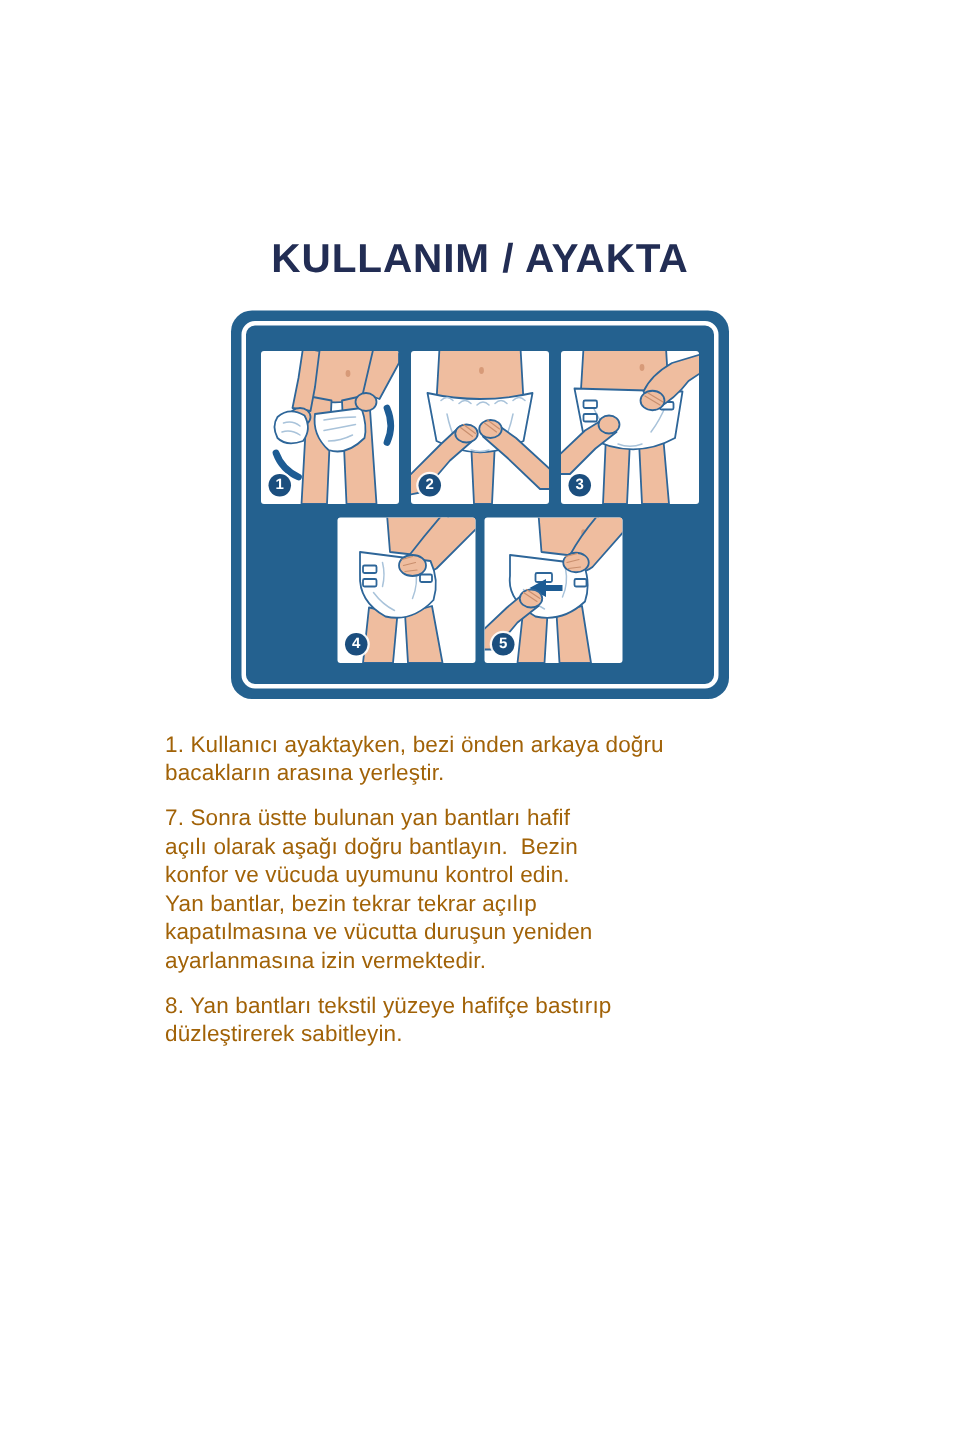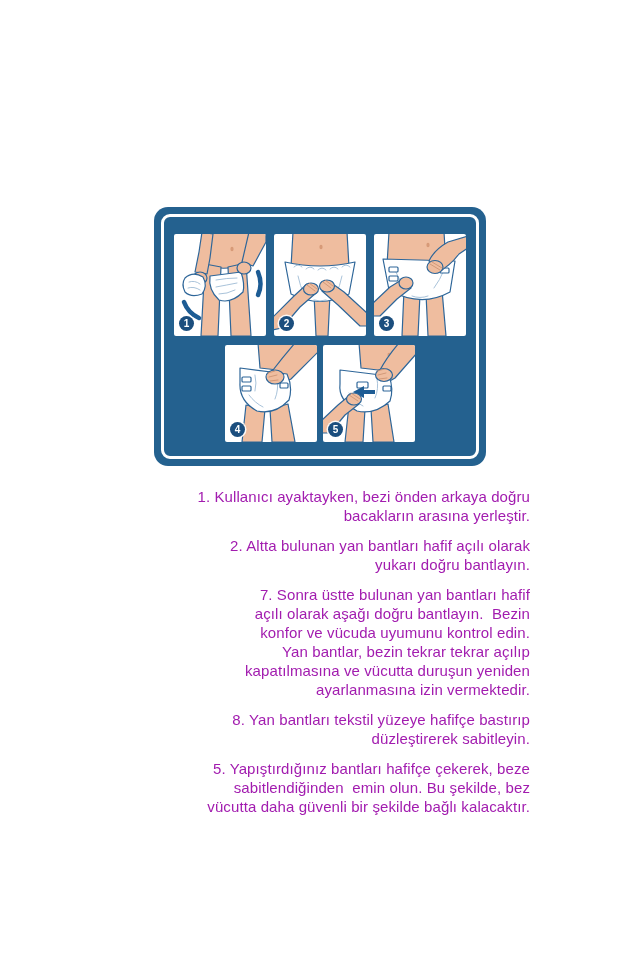--- a/index.html
+++ b/index.html
@@ -42,30 +42,31 @@
   .finger{fill:none;stroke:#c98f6e;stroke-width:.8;stroke-linecap:round;}
   .navel{fill:#d79a78;}
   .accent{fill:#1d5c94;}
   .arrowstroke{fill:none;stroke:#1d5c94;stroke-width:4.5;stroke-linecap:round;}
   
   .instructions{
     position:absolute;top:487px;left:0;width:640px;
   }
   .instruction{
     margin:0 auto 11px auto;width:420px;
-    white-space:pre-wrap;text-align:right;
+    white-space:pre-wrap;text-align:left;
     font-size:15px;line-height:19px;font-weight:500;letter-spacing:.1px;
-    color:#a21caf;
+    color:#a16207;
   }
 </style>
 </head>
 <body>
 
 <div class="page">
 
+  <h1 class="title">KULLANIM / AYAKTA</h1>
 
   <div class="panel">
     <div class="tiles">
 
       <div class="tile-row">
 
         <div class="tile">
           <svg viewBox="0 0 92 102">
             <path class="skin" d="M28 -2 H75 L72 30 Q50 38 31 31 Z"></path>
             <ellipse class="navel" cx="58" cy="15" rx="1.6" ry="2.3"></ellipse>
@@ -166,28 +167,23 @@
         </div>
 
       </div>
     </div>
     <div class="panel-ring"></div>
   </div>
 
   <div class="instructions">
     <p class="instruction">1. Kullanıcı ayaktayken, bezi önden arkaya doğru
 bacakların arasına yerleştir.</p>
-    <p class="instruction">2. Altta bulunan yan bantları hafif açılı olarak
-yukarı doğru bantlayın.</p>
     <p class="instruction">7. Sonra üstte bulunan yan bantları hafif
 açılı olarak aşağı doğru bantlayın.  Bezin
 konfor ve vücuda uyumunu kontrol edin.
 Yan bantlar, bezin tekrar tekrar açılıp
 kapatılmasına ve vücutta duruşun yeniden
 ayarlanmasına izin vermektedir.</p>
     <p class="instruction">8. Yan bantları tekstil yüzeye hafifçe bastırıp
 düzleştirerek sabitleyin.</p>
-    <p class="instruction">5. Yapıştırdığınız bantları hafifçe çekerek, beze
-sabitlendiğinden  emin olun. Bu şekilde, bez
-vücutta daha güvenli bir şekilde bağlı kalacaktır.</p>
   </div>
 
 </div>
 
 </body></html>

